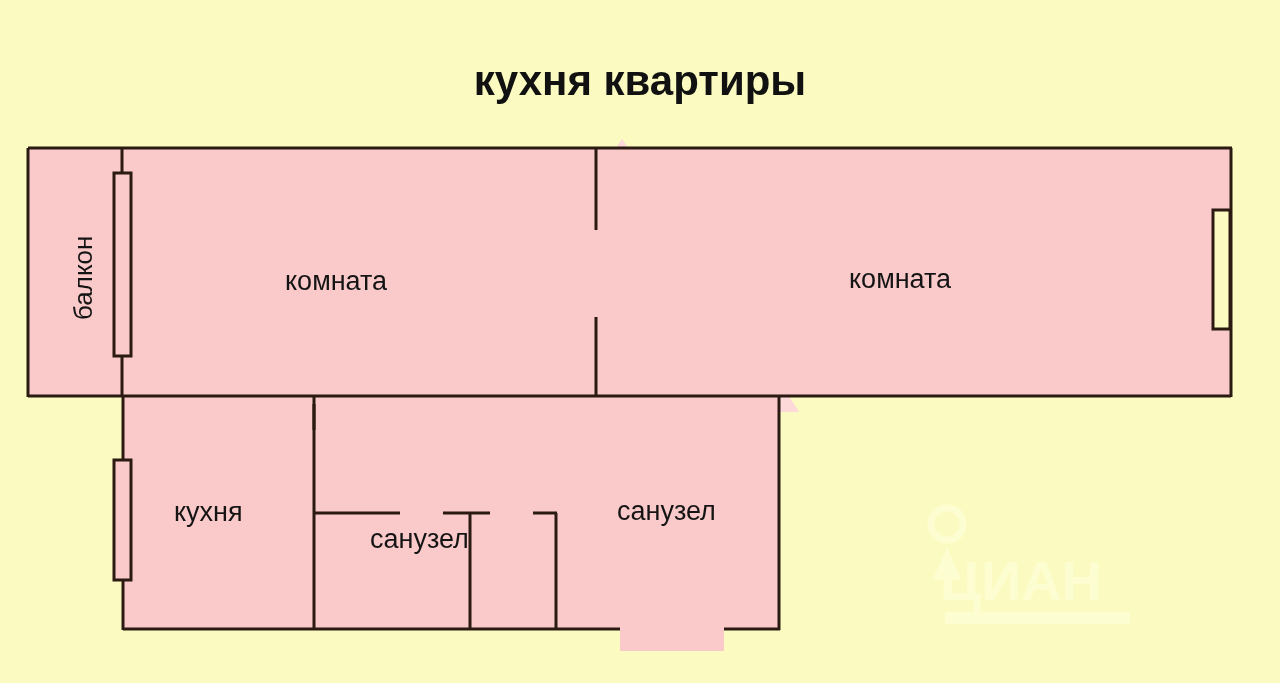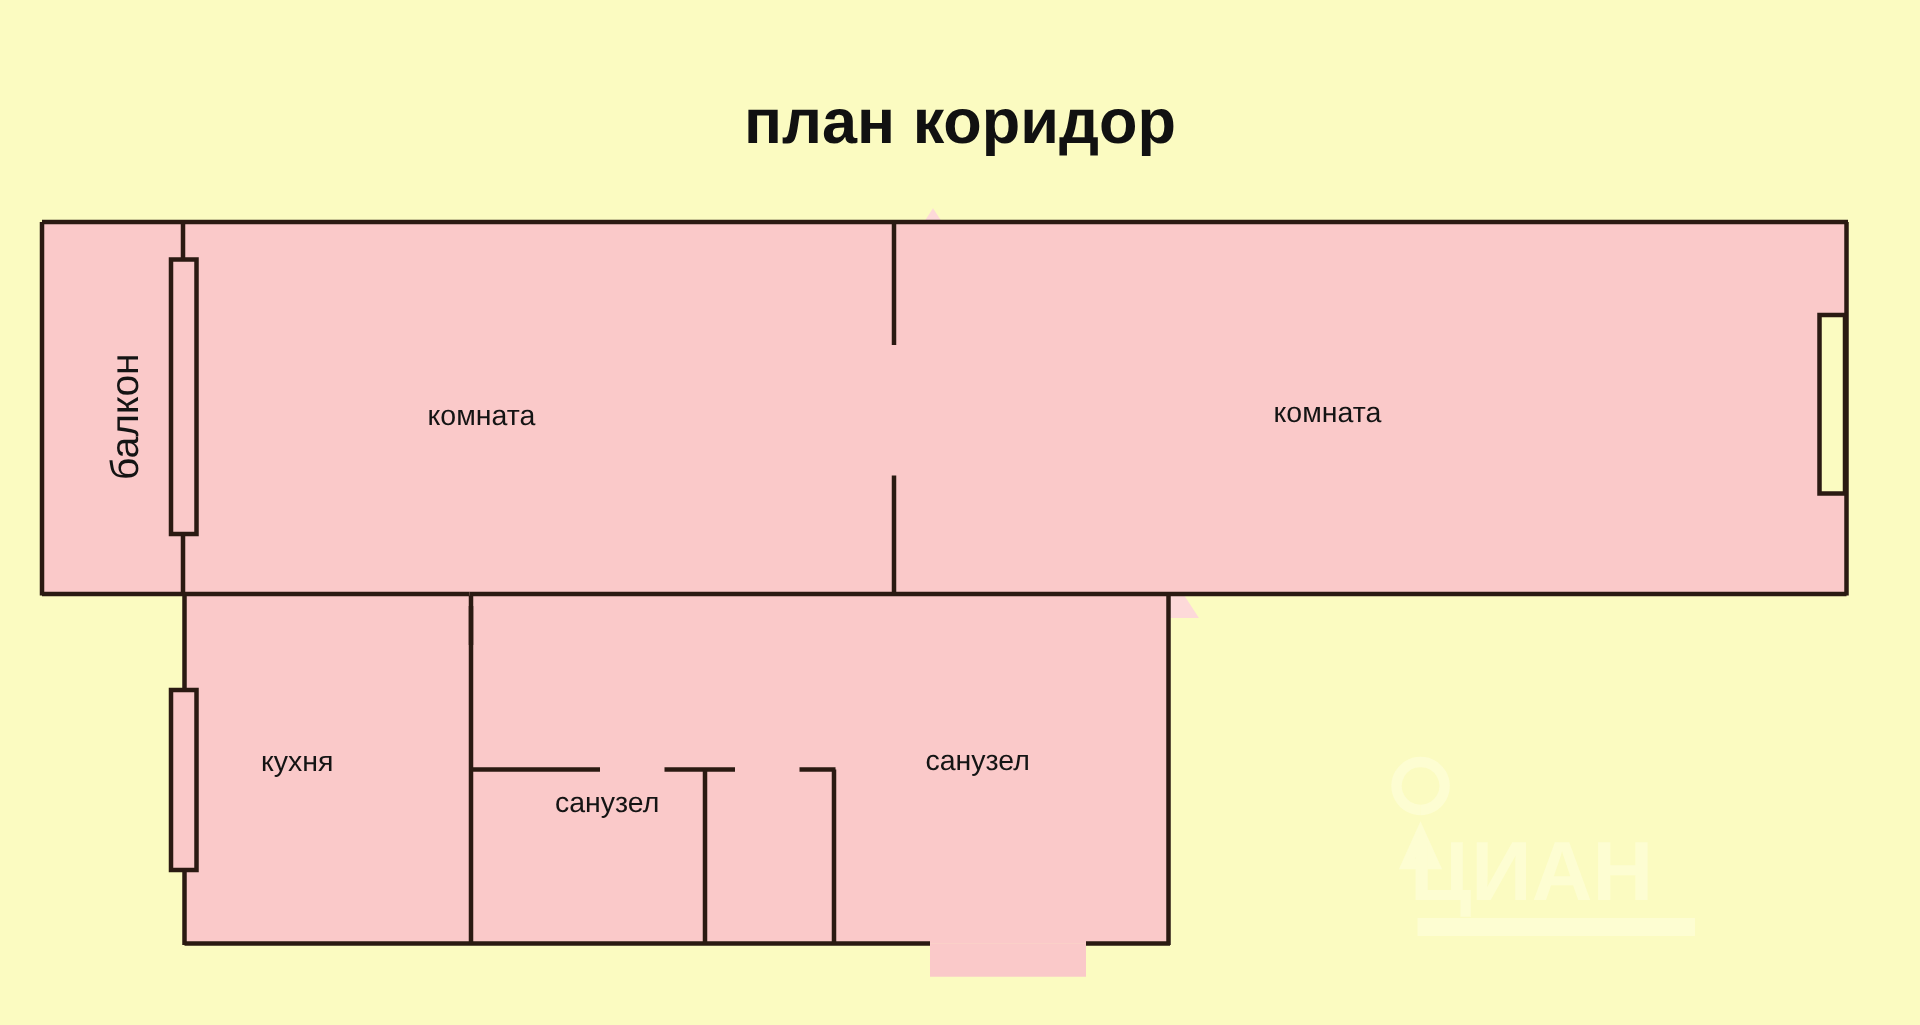--- a/index.html
+++ b/index.html
@@ -33,42 +33,42 @@
   }
   #floorplan-svg {
     position: absolute;
     left: 0;
     top: 0;
     width: 1280px;
     height: 683px;
   }
   .room-label {
     position: absolute;
-    font-size: 19px;
+    font-size: 27px;
     color: #141414;
     white-space: nowrap;
     line-height: 1;
   }
   .room-label.vertical {
     transform-origin: 0 0;
     transform: rotate(-90deg);
   }
   #label-balkon  { left: 70px;  top: 320px; font-size: 26px; }
   #label-komnata-left  { left: 285px; top: 268px; }
   #label-komnata-right { left: 849px; top: 266px; }
   #label-kuhnya  { left: 174px; top: 499px; }
   #label-sanuzel { left: 370px; top: 526px; }
   #label-koridor { left: 617px; top: 498px; }
 </style>
 </head>
 <body>
 
 <div id="plan-root">
 
-  <div id="plan-title">план коридор</div>
+  <div id="plan-title">кухня квартиры</div>
 
   <svg id="floorplan-svg" viewBox="0 0 1280 683">
 
     <g opacity="1">
 
       <path d="M 622 170 L 768 395 L 476 395 Z" fill="none" stroke="#fdd9d9" stroke-width="34" stroke-linejoin="miter"></path>
 
       <rect x="560" y="335" width="60" height="62" fill="none" stroke="#fdd9d9" stroke-width="9"></rect>
       <rect x="632" y="335" width="48" height="28" fill="none" stroke="#fdd9d9" stroke-width="9"></rect>
       <rect x="632" y="371" width="48" height="26" fill="none" stroke="#fdd9d9" stroke-width="9"></rect>

